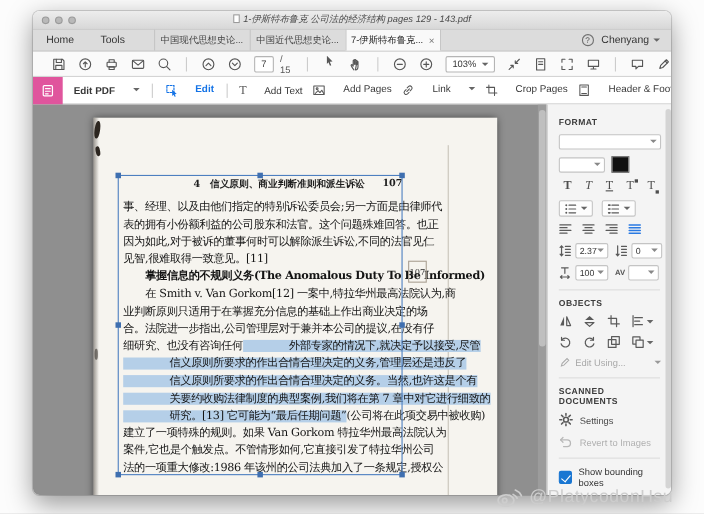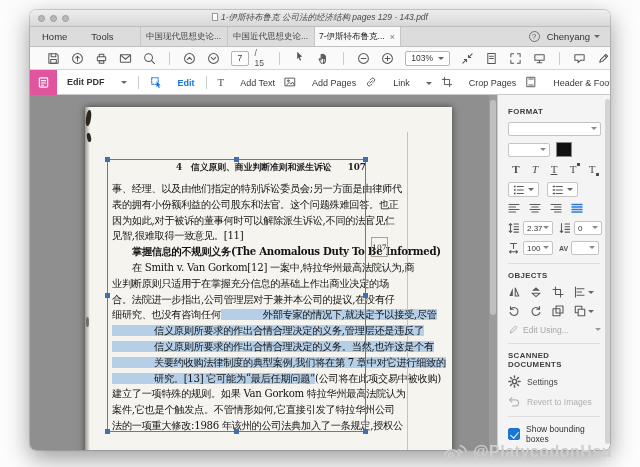--- a/index.html
+++ b/index.html
@@ -46,21 +46,21 @@
     font-size:8.5px; color:#333; display:flex; align-items:center; justify-content:center; }
   .pagetotal { font-size:8.5px; color:#555; margin-left:-5px; }
   .zoombox { height:15px; border:1px solid #b5b5b5; background:#fff; border-radius:2px;
     display:flex; align-items:center; gap:5px; padding:0 5px; font-size:8.5px; color:#333; }
 
   
   .editbar { height:25px; flex:0 0 25px; background:#fff; border-bottom:1px solid #c9c9c9;
     display:flex; align-items:center; gap:9px; padding-right:8px; }
   .tool-chip { width:27px; height:25px; background:#e0559d; display:flex; align-items:center;
     justify-content:center; flex:0 0 27px; margin-right:1px; }
-  .eb-item { display:flex; align-items:flex-end; gap:16px; font-size:9px; color:#383838; white-space:nowrap; }
+  .eb-item { display:flex; align-items:flex-start; gap:16px; font-size:9px; color:#383838; white-space:nowrap; }
   .eb-item.blue { color:#1473e6; font-weight:bold; }
   .tglyph { font-family:"Liberation Serif",serif; font-size:11px; color:#565656; line-height:1; }
 
   
   .main { flex:1; display:flex; min-height:0; }
   .canvas { width:467px; flex:0 0 467px; position:relative; background:#8f8f8f; overflow:hidden; }
   .cscroll { position:absolute; right:0; top:0; width:8px; height:100%; background:#9c9c9c; }
   .cthumb { position:absolute; right:1px; top:5px; width:6px; height:215px; background:#bfbfbf; border-radius:3px; }
 
   
@@ -126,21 +126,21 @@
   .sitem.dis { color:#b0b0b0; }
   .cbrow { display:flex; align-items:center; gap:6px; margin-bottom:7px; color:#333; }
   .cb { width:12px; height:12px; border:1px solid #a8a8a8; border-radius:2px; background:#fff; position:relative; flex:0 0 12px; }
   .cb.checked { background:#1976d2; border-color:#1976d2; }
   .cb.checked::after { content:""; position:absolute; left:3px; top:1px; width:4px; height:7px;
     border:solid #fff; border-width:0 1.6px 1.6px 0; transform:rotate(40deg); }
   .pscroll { position:absolute; right:1px; top:4px; width:5px; height:345px; background:#d4d4d4; border-radius:3px; }
 
   
   .wm { position:absolute; right:28px; bottom:5px; display:flex; align-items:center; gap:6px;
-    color:#cdcdcd; font-size:16px; font-weight:bold; z-index:20; letter-spacing:.5px; }
+    color:#cdcdcd; font-size:16px; font-weight:normal; z-index:20; letter-spacing:.5px; }
 </style>
 </head>
 <body>
 
 <div class="screen">
   <div class="window">
 
     <div class="titlebar">
       <div class="traffic">
         <span class="dot"></span>

